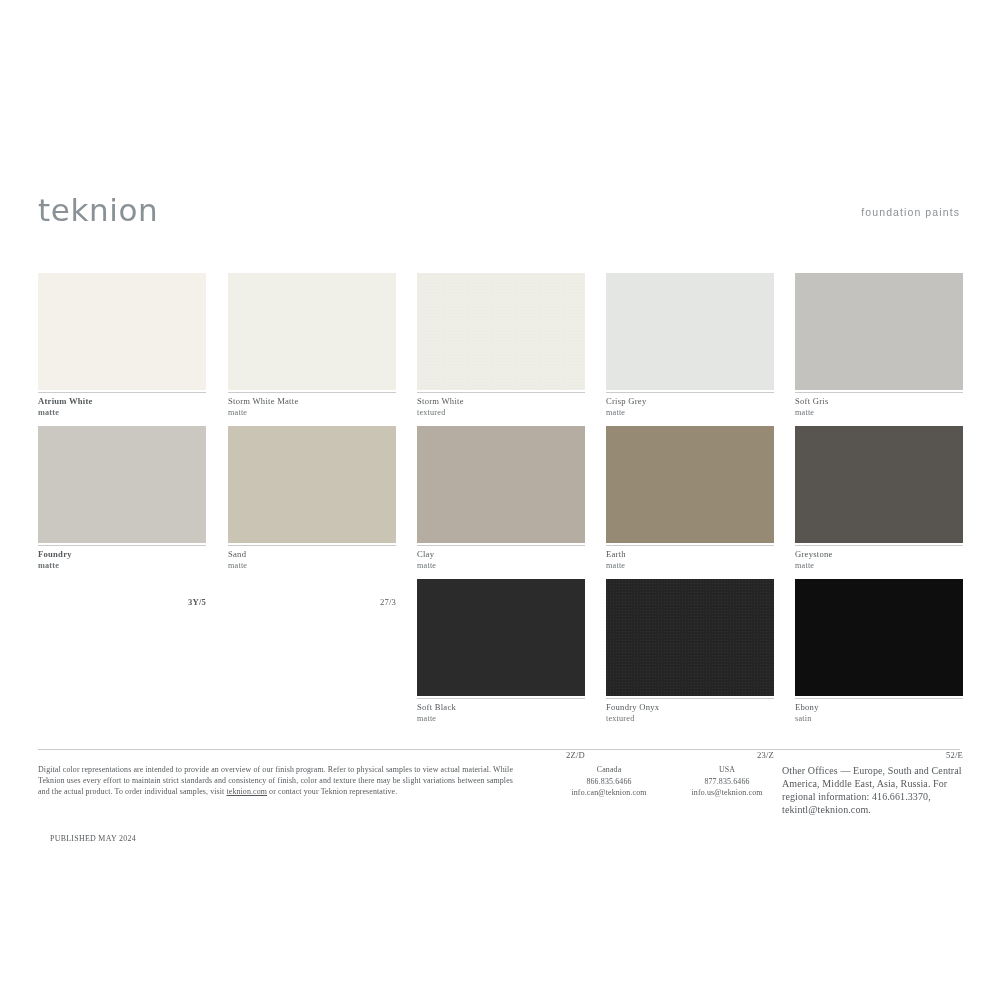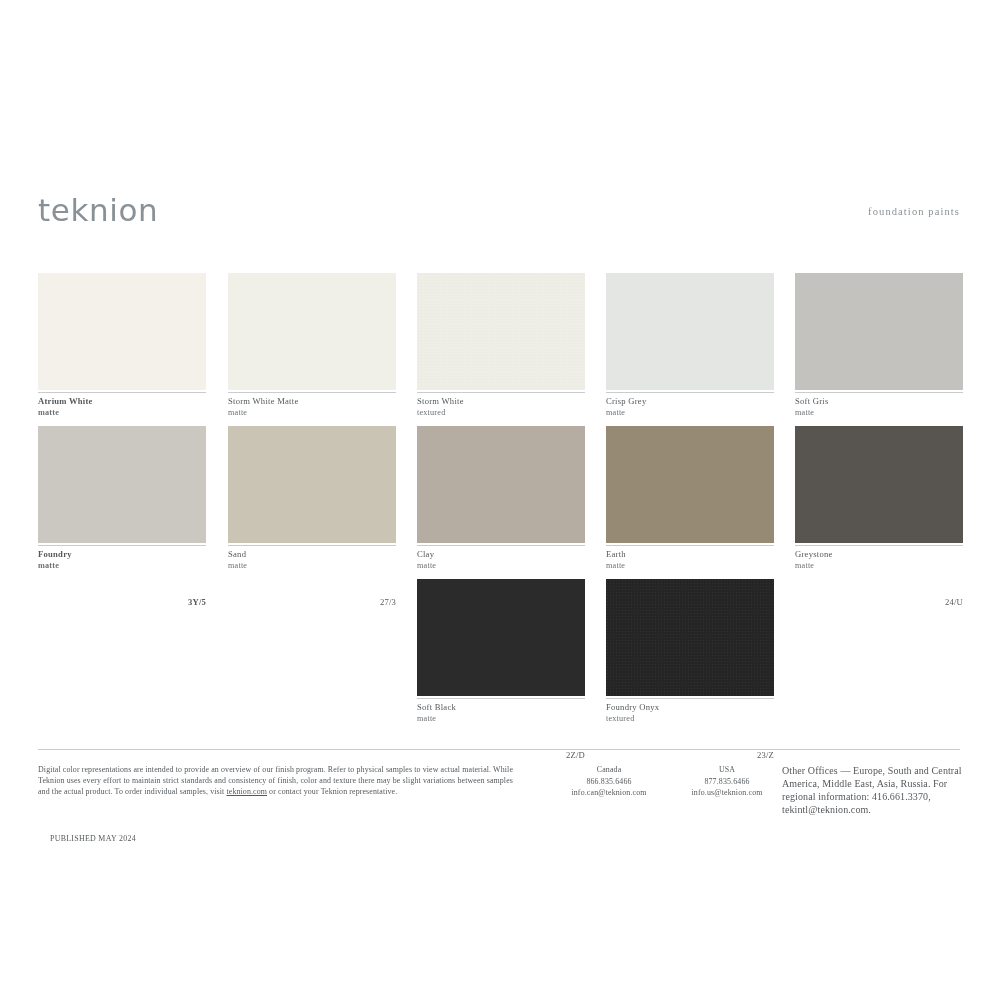--- a/index.html
+++ b/index.html
@@ -39,21 +39,21 @@
     font-size: 31px;
     letter-spacing: 0.6px;
     color: #8a9196;
     font-weight: 400;
     line-height: 28px;
   }
   .header-right {
     position: absolute;
     right: 0;
     top: 9px;
-    font-family: Liberation Serif, serif;
+    font-family: Liberation Sans, sans-serif;
     font-size: 10.5px;
     letter-spacing: 1.1px;
     color: #8a9196;
     line-height: 14px;
     white-space: nowrap;
   }
 
   
   .grid {
     position: absolute;
@@ -321,20 +321,29 @@
       </div>
       <div class="cell c3">
         <div class="swatch textured" style="background-color: rgb(37, 37, 37);"></div>
         <div class="label-rule"></div>
         <div class="label">
           <span class="label-name">Foundry Onyx</span>
           <span class="label-code">23/Z</span>
           <span class="label-finish">textured</span>
         </div>
       </div>
+      <div class="cell c4">
+        <div class="swatch" style="background-color: rgb(14, 14, 14);"></div>
+        <div class="label-rule"></div>
+        <div class="label">
+          <span class="label-name">Ebony</span>
+          <span class="label-code">52/E</span>
+          <span class="label-finish">satin</span>
+        </div>
+      </div>
     </div>
 
   </div>
 
   <div class="footer">
     <div class="footer-rule"></div>
 
     <div class="disclaimer"><span>Digital color representations are intended to provide an overview of our finish program. Refer to physical samples to view actual material. While Teknion uses every effort to maintain strict standards and consistency of finish, color and texture there may be slight variations between samples and the actual product. To order individual samples, visit </span><span class="link">teknion.com</span><span> or contact your Teknion representative.</span></div>
 
     <div class="published">PUBLISHED MAY 2024</div>

